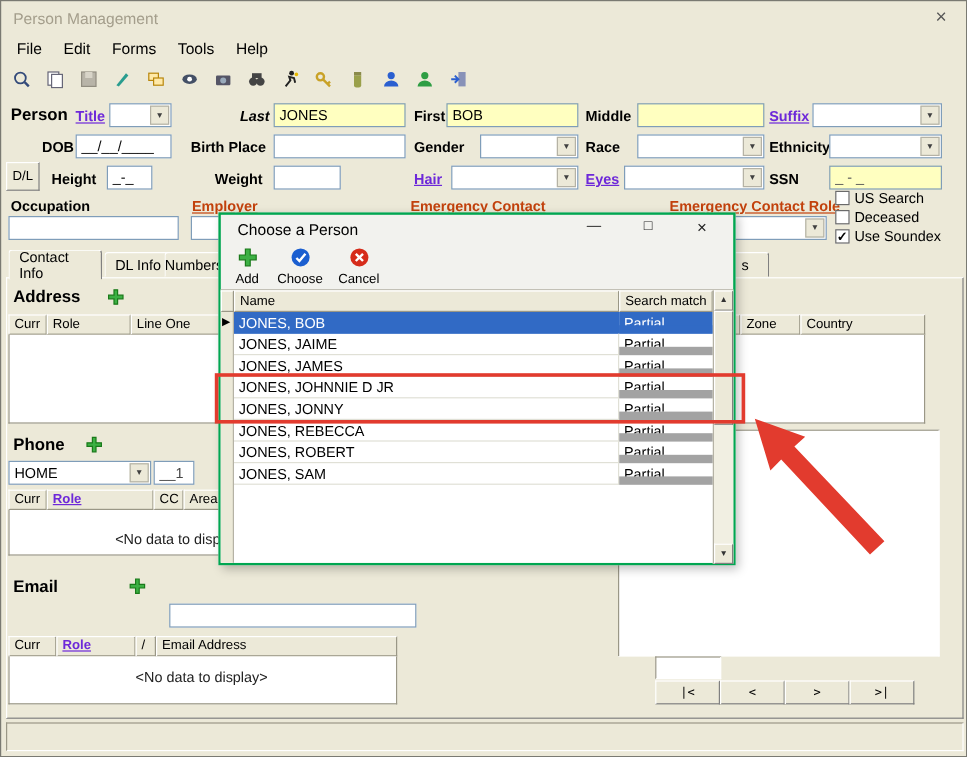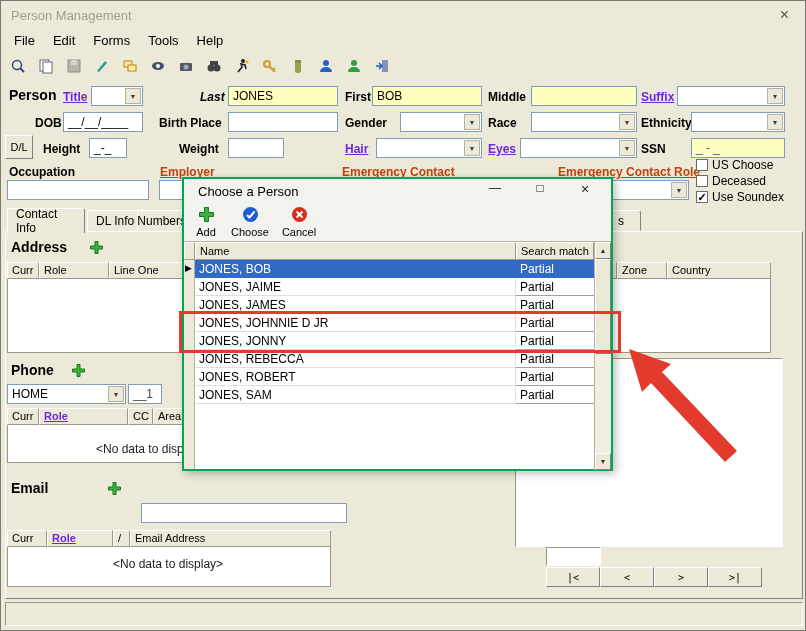--- a/index.html
+++ b/index.html
@@ -41,21 +41,21 @@
   .dialog { position:absolute; left:181px; top:176px; width:431px; height:294px; background:#f2f2ee; border:2px solid #00a651; z-index:10; box-shadow:3px 3px 8px rgba(0,0,0,.25); }
   .dlg-title { position:absolute; left:14px; top:5px; font-size:13px; color:#000; }
   .dlg-btn { position:absolute; top:2px; width:30px; height:20px; text-align:center; font-size:12px; color:#222; }
   .dtool { position:absolute; top:3px; text-align:center; font-size:11px; color:#000; }
   .dtool .dlabel { margin-top:1px; }
   .dlg-grid { position:absolute; left:0; top:62px; width:427px; height:228px; background:#fff; border-top:1px solid #b5b2a5; }
   .gcell-h { position:absolute; top:0; height:18px; background:#ece9d8; border:1px solid; border-color:#fff #9a9786 #9a9786 #fff; font-size:11px; padding:2px 4px; overflow:hidden; }
   .rowstrip { position:absolute; left:0; top:18px; bottom:0; width:11px; background:#ece9d8; border-right:1px solid #b5b2a5; }
   .grow { position:absolute; left:11px; width:399px; height:18px; }
   .grow .cname { position:absolute; left:0; top:0; width:321px; height:18px; padding:2px 4px; font-size:12px; border-bottom:1px solid #e0e0d6; border-right:1px solid #e0e0d6; overflow:hidden; white-space:nowrap; }
-  .grow .cmatch { position:absolute; left:321px; top:0; width:78px; height:18px; padding:2px 4px; font-size:12px; border-bottom:1px solid #a3a3a3; overflow:hidden; white-space:nowrap; }
+  .grow .cmatch { position:absolute; left:321px; top:0; width:78px; height:18px; padding:2px 4px; font-size:12px; border-bottom:7px solid #a3a3a3; overflow:hidden; white-space:nowrap; }
   .grow.selected .cname, .grow.selected .cmatch { background:#316ac5; color:#fff; border-color:#316ac5; }
   .selarrow { position:absolute; left:1px; top:21px; font-size:9px; color:#000; z-index:2; }
   .vsb { position:absolute; right:0; top:0; width:17px; height:228px; background:#f1efe2; border-left:1px solid #b5b2a5; }
   .sbtn { position:absolute; left:0; width:16px; height:17px; font-size:7px; color:#333; }
   .thumb { position:absolute; left:0; top:17px; width:16px; height:95px; background:#ece9d8; border:1px solid; border-color:#fff #808080 #808080 #fff; }
   
   .anno-rect { position:absolute; left:178px; top:310px; width:442px; height:42px; border:3px solid #e23b2e; z-index:20; }
   .anno-arrow { position:absolute; left:600px; top:330px; z-index:21; }
 </style>
 </head>
@@ -215,21 +215,21 @@
   <div class="field" style="left:158px; top:179px; width:174px;"></div>
   <span class="lbl maroon" style="left:341px; top:164px;">Emergency Contact</span>
   <div class="field" style="left:340px; top:179px; width:142px;"></div>
   <span class="lbl maroon" style="left:557px; top:164px;">Emergency Contact Role</span>
   <div class="field combo" style="left:557px; top:179px; width:131px;">
       <span class="arrow"></span>
     </div>
 
   <div class="cb" style="left:695px; top:157px;">
       <span class="box"></span>
-      <span>US Choose</span>
+      <span>US Search</span>
     </div>
   <div class="cb" style="left:695px; top:173px;">
       <span class="box"></span>
       <span>Deceased</span>
     </div>
   <div class="cb checked" style="left:695px; top:189px;">
       <span class="box"></span>
       <span>Use Soundex</span>
     </div>
 

